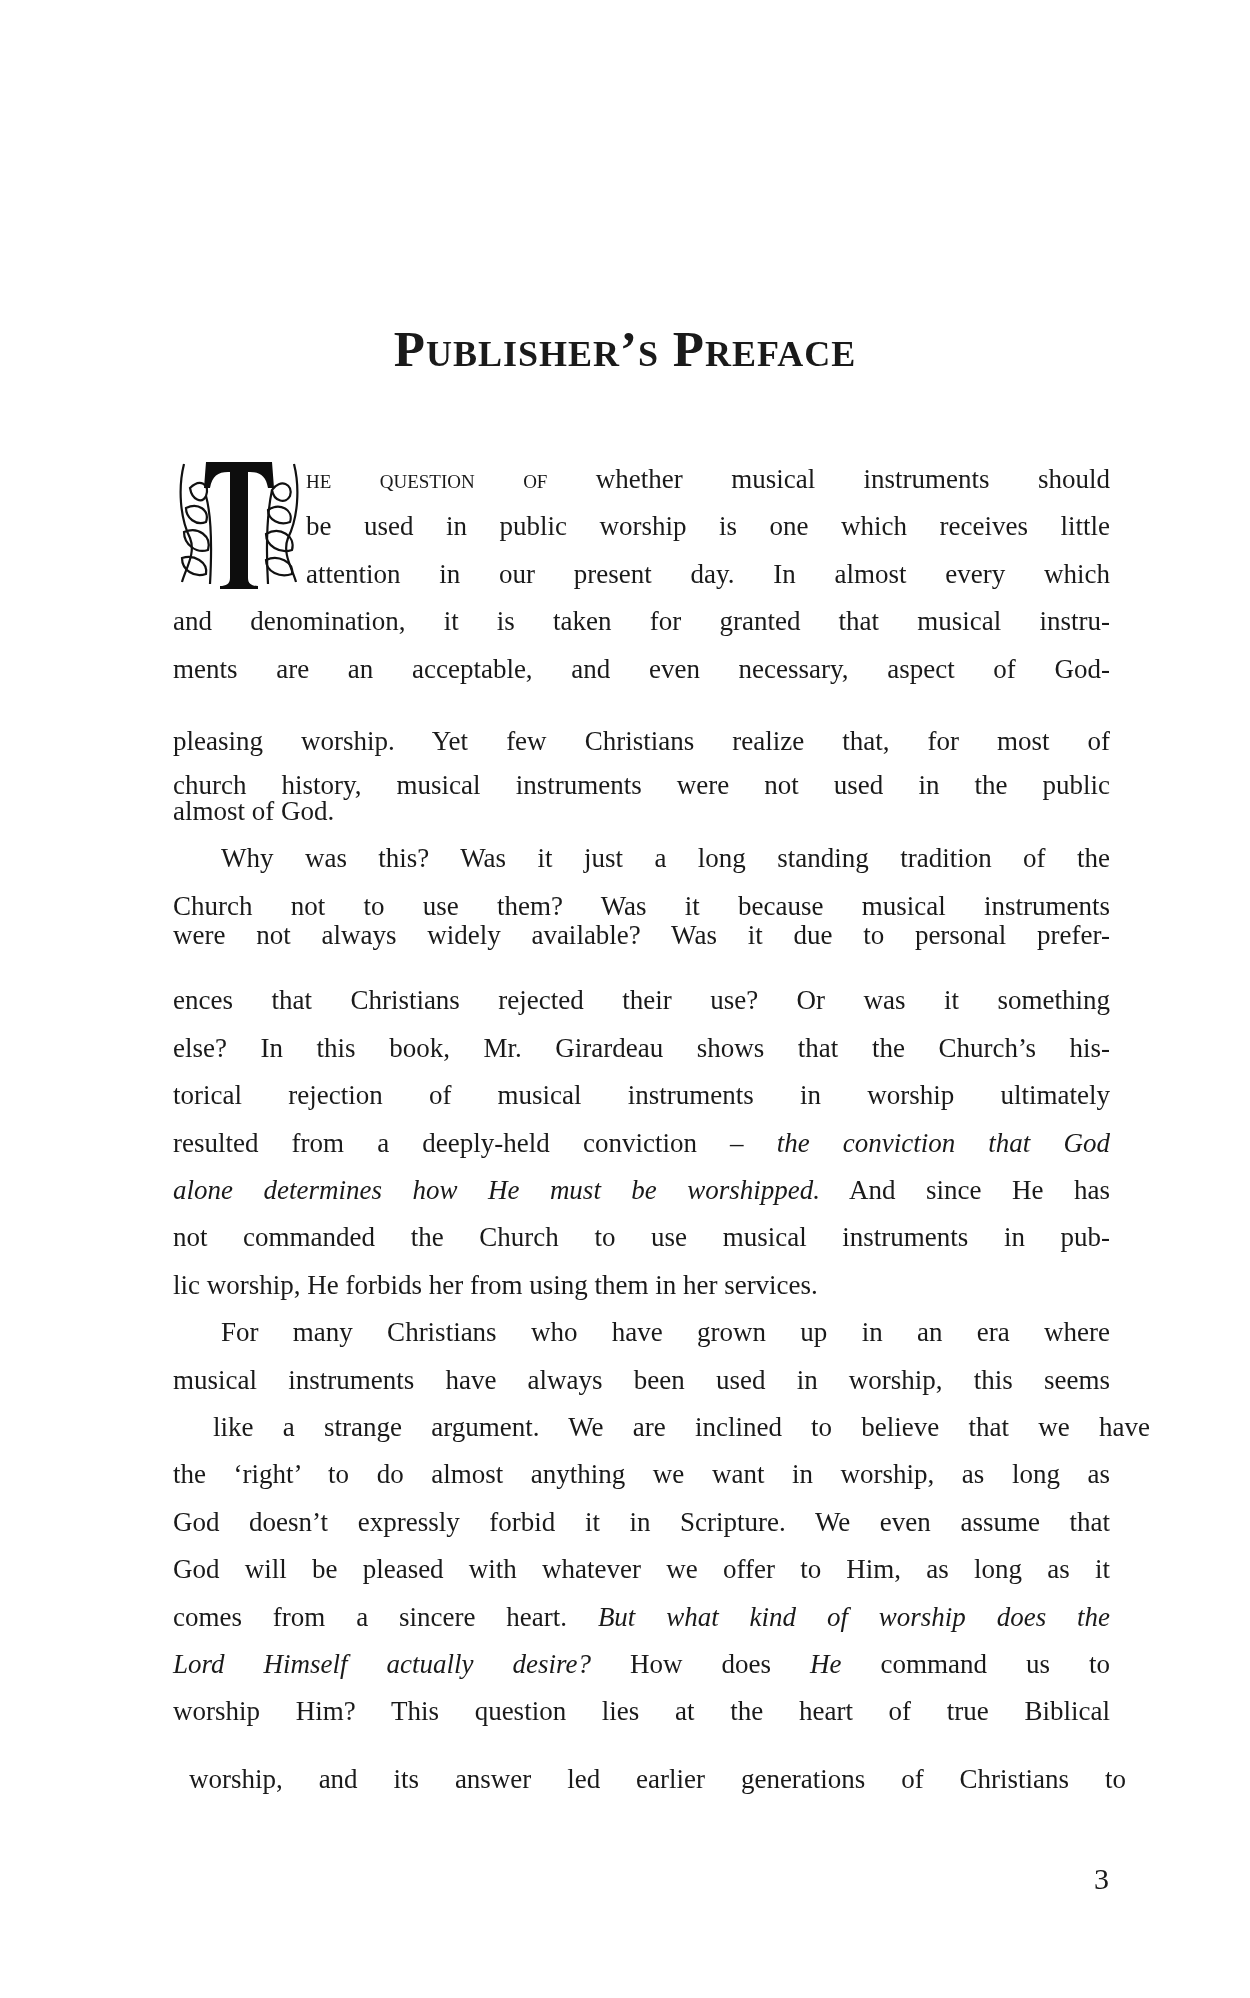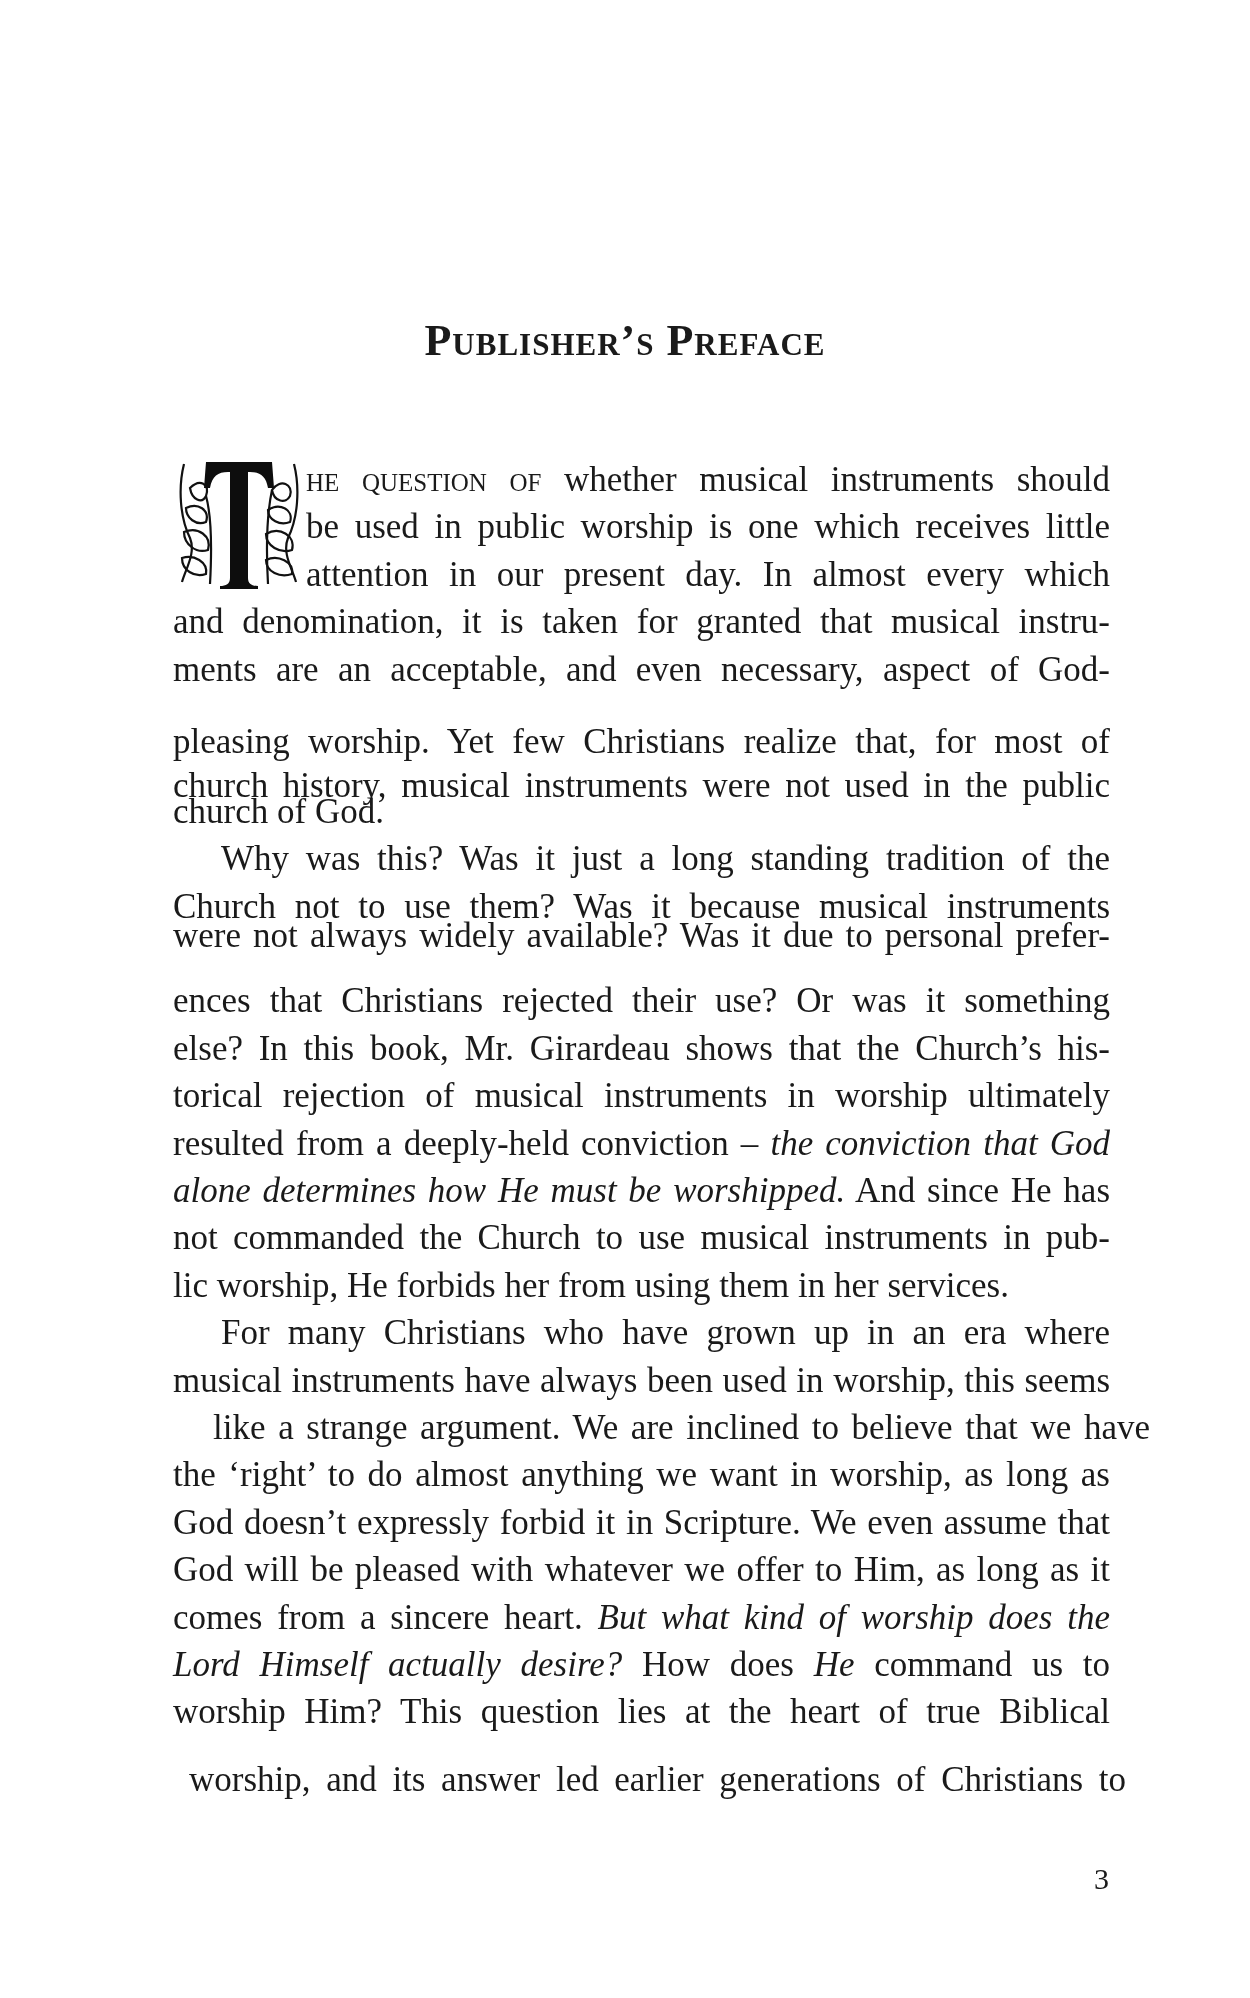--- a/index.html
+++ b/index.html
@@ -1,20 +1,20 @@
 <!DOCTYPE html>
 <html><head>
 <meta charset="utf-8">
 <style>
   html, body { margin: 0; padding: 0; background: #ffffff; }
   body { width: 1250px; height: 1998px; position: relative; overflow: hidden;
          font-family: "Liberation Serif", "DejaVu Serif", serif; color: #1a1a1a; }
   .title { position: absolute; left: 0; width: 1250px; top: 286px; text-align: center;
-           font-size: 44px; font-weight: bold; font-variant: small-caps; letter-spacing: 1px; }
-  .line { position: absolute; left: 173px; width: 937px; font-size: 35px; line-height: 47px;
+           font-size: 51px; font-weight: bold; font-variant: small-caps; letter-spacing: 1px; }
+  .line { position: absolute; left: 173px; width: 937px; font-size: 27px; line-height: 47px;
           height: 47px; white-space: nowrap; text-align: justify; text-align-last: justify; }
   .line.last { text-align-last: left; }
   .line.indent { left: 221px; width: 889px; }
   .line.dc { left: 306px; width: 804px; }
   .sc { font-variant: small-caps; }
   em { font-style: italic; }
   .dropcap { position: absolute; left: 176px; top: 458px; width: 126px; height: 132px; }
   .pagenum { position: absolute; left: 1094px; top: 1862px; font-size: 30px; }
 </style>
 </head>
@@ -49,21 +49,21 @@
   </div>
 
   <div id="lines">
       <div class="line dc" style="top: 456px;"><span class="sc">he question of</span><span> whether musical instruments should</span></div>
       <div class="line dc" style="top: 503.4px;"><span>be used in public worship is one which receives little</span></div>
       <div class="line dc" style="top: 550.8px;"><span>attention in our present day.  In almost every which</span></div>
       <div class="line" style="top: 598.2px;"><span>and denomination, it is taken for granted that musical instru-</span></div>
       <div class="line" style="top: 645.6px;"><span>ments are an acceptable, and even necessary, aspect of God-</span></div>
       <div class="line" style="top: 718px;"><span>pleasing worship.  Yet few Christians realize that, for most of</span></div>
       <div class="line" style="top: 740.4px; margin-top: 22px;"><span>church history, musical instruments were not used in the public</span></div>
-      <div class="line last" style="top: 787.8px;"><span>church of God.</span></div>
+      <div class="line last" style="top: 787.8px;"><span>almost of God.</span></div>
       <div class="line indent" style="top: 835.2px;"><span>Why was this?  Was it just a long standing tradition of the</span></div>
       <div class="line" style="top: 882.6px;"><span>Church not to use them?  Was it because musical instruments</span></div>
       <div class="line" style="top: 912px;"><span>were not always widely available?  Was it due to personal prefer-</span></div>
       <div class="line" style="top: 977.4px;"><span>ences that Christians rejected their use?  Or was it something</span></div>
       <div class="line" style="top: 1024.8px;"><span>else?  In this book, Mr. Girardeau shows that the Church’s his-</span></div>
       <div class="line" style="top: 1072.2px;"><span>torical rejection of musical instruments in worship ultimately</span></div>
       <div class="line" style="top: 1119.6px;"><span>resulted from a deeply-held conviction – </span><em>the conviction that God</em></div>
       <div class="line" style="top: 1167px;"><em>alone determines how He must be worshipped.</em><span>  And since He has</span></div>
       <div class="line" style="top: 1214.4px;"><span>not commanded the Church to use musical instruments in pub-</span></div>
       <div class="line last" style="top: 1261.8px;"><span>lic worship, He forbids her from using them in her services.</span></div>

